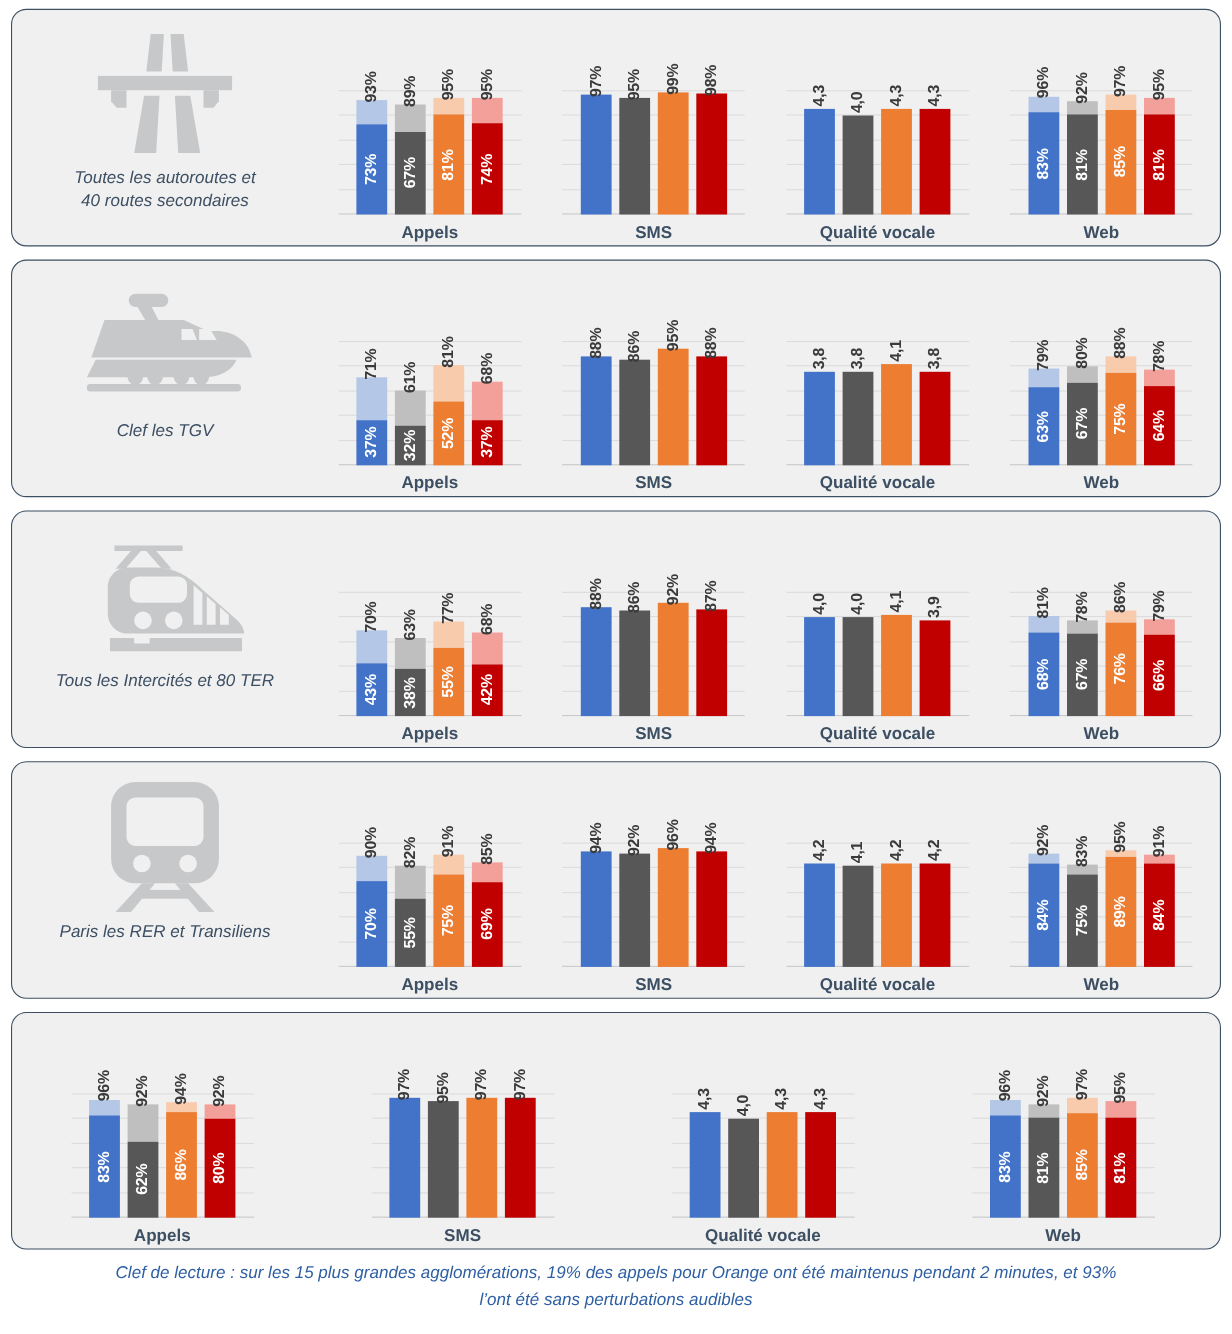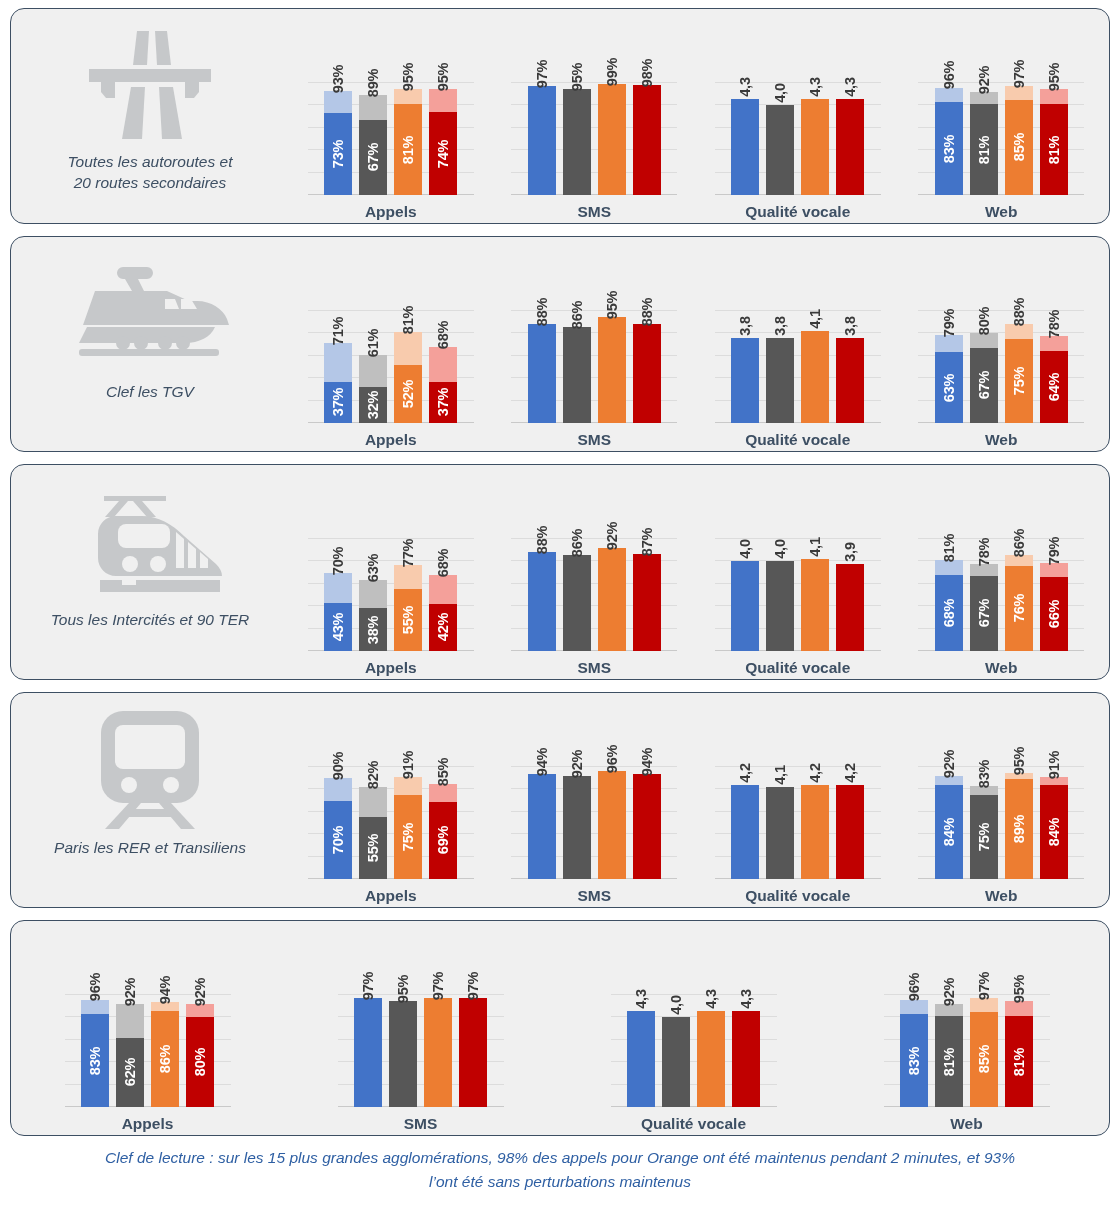--- a/index.html
+++ b/index.html
@@ -160,21 +160,21 @@
       <path d="M62 6 h12 l-2 34 h-14 z"></path>
       <path d="M80 6 h12 l4 34 h-14 z"></path>
       <rect x="14" y="44" width="122" height="13"></rect>
       <path d="M26 57 h14 v16 h-9 l-5 -6 z"></path>
       <path d="M124 57 h-14 v16 h9 l5 -6 z"></path>
       <path d="M56 62 h14 l-3 52 h-20 z"></path>
       <path d="M84 62 h-14 l3 52 h20 z" transform="translate(14,0)"></path>
     </svg>
           </div>
           <div class="ident-label">Toutes les autoroutes et
-20 routes secondaires</div>
+40 routes secondaires</div>
         </div>
         <div class="charts">
           <div class="chart">
             <div class="plot">
               <div class="grid">
                 <i style="bottom: 22.4px;"></i>
                 <i style="bottom: 44.8px;"></i>
                 <i style="bottom: 67.2px;"></i>
                 <i style="bottom: 89.6px;"></i>
                 <i style="bottom: 112px;"></i>
@@ -593,21 +593,21 @@
       <path d="M46 34 h26 c16 0 30 8 42 20 l32 28 c4 4 6 8 6 12 h-106 c-10 0 -18 -8 -18 -18 v-24 c0 -10 8 -18 18 -18 z"></path>
       <rect x="48" y="42" width="52" height="24" rx="8" fill="#f0f0f0"></rect>
       <circle cx="60" cy="82" r="8" fill="#f0f0f0"></circle>
       <circle cx="88" cy="82" r="8" fill="#f0f0f0"></circle>
       <path d="M106 50 l8 7 v29 h-8 z" fill="#f0f0f0"></path>
       <path d="M118 60 l8 7 v19 h-8 z" fill="#f0f0f0"></path>
       <path d="M130 70 l8 7 v9 h-8 z" fill="#f0f0f0"></path>
       <path d="M30 98 h22 v5 h14 v-5 h84 v12 h-120 z"></path>
     </svg>
           </div>
-          <div class="ident-label">Tous les Intercités et 90 TER</div>
+          <div class="ident-label">Tous les Intercités et 80 TER</div>
         </div>
         <div class="charts">
           <div class="chart">
             <div class="plot">
               <div class="grid">
                 <i style="bottom: 22.4px;"></i>
                 <i style="bottom: 44.8px;"></i>
                 <i style="bottom: 67.2px;"></i>
                 <i style="bottom: 89.6px;"></i>
                 <i style="bottom: 112px;"></i>
@@ -1210,16 +1210,16 @@
                   </div>
                 </div>
               </div>
             </div>
             <div class="chart-title">Web</div>
           </div>
         </div>
       </div>
     </div>
   <div class="caption">
-    <span>Clef de lecture : sur les 15 plus grandes agglomérations, 98% des appels pour Orange ont été maintenus pendant 2 minutes, et 93%</span>
-    <span class="l2">l’ont été sans perturbations maintenus</span>
+    <span>Clef de lecture : sur les 15 plus grandes agglomérations, 19% des appels pour Orange ont été maintenus pendant 2 minutes, et 93%</span>
+    <span class="l2">l’ont été sans perturbations audibles</span>
   </div>
 </div>
 
 </body></html>

